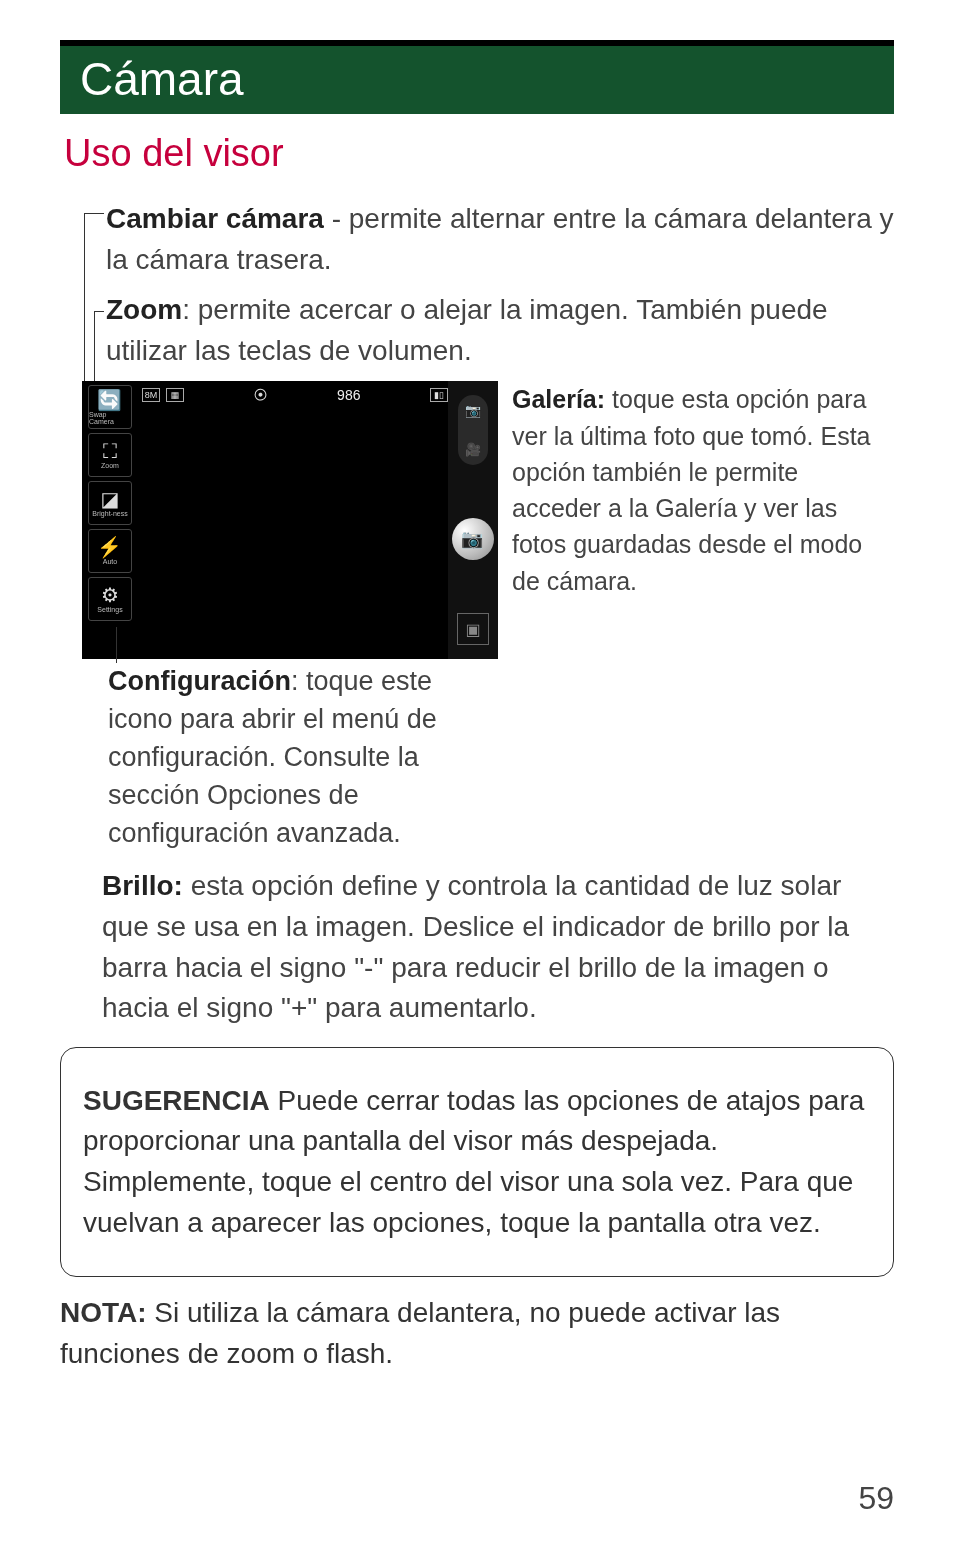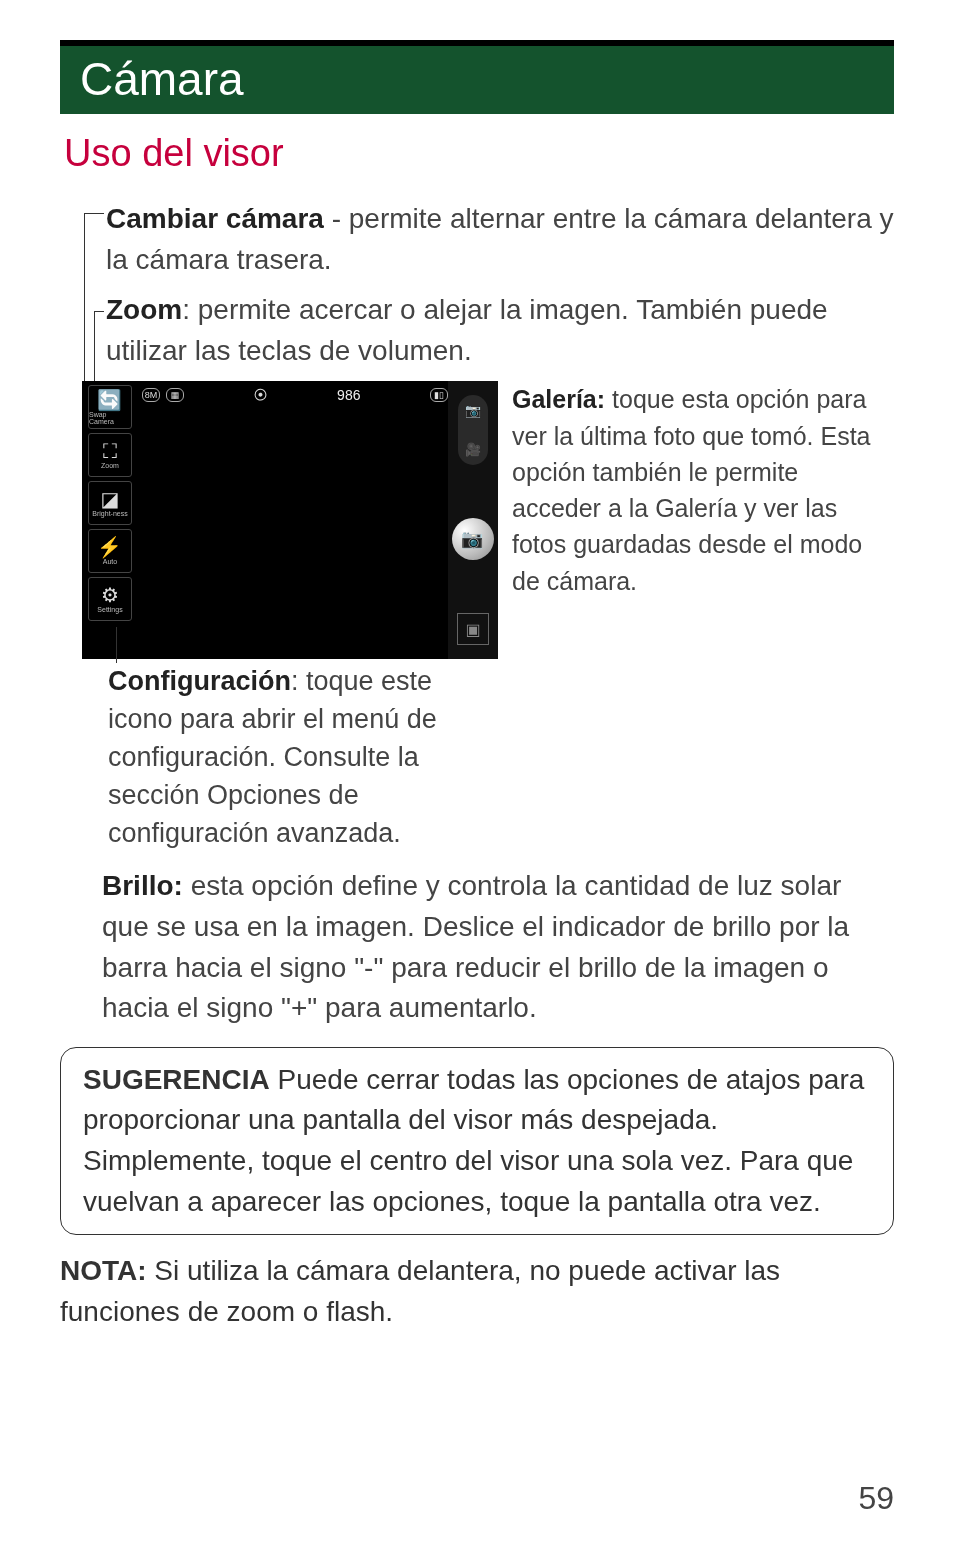--- a/index.html
+++ b/index.html
@@ -100,21 +100,21 @@
   .vf .top-status {
     position: absolute;
     top: 6px; left: 60px; right: 50px;
     display: flex;
     justify-content: space-between;
     align-items: center;
     color: #ddd;
     font-size: 14px;
   }
   .vf .top-status .grp { display: flex; gap: 6px; align-items: center; }
-  .vf .top-status .icon { width: 18px; height: 14px; border: 1px solid #aaa; border-radius: 6px; font-size: 9px; display:flex; align-items:center; justify-content:center;}
+  .vf .top-status .icon { width: 18px; height: 14px; border: 1px solid #aaa; border-radius: 0; font-size: 9px; display:flex; align-items:center; justify-content:center;}
   .vf .top-status .count { font-size: 14px; color:#eee; }
 
   .vf .focus-corners {
     position: absolute;
     left: 50%; top: 50%;
     width: 130px; height: 100px;
     transform: translate(-50%, -52%);
   }
   .vf .focus-corners span {
     position: absolute; width: 28px; height: 28px;
@@ -194,21 +194,21 @@
   .lower-callouts {
     margin-top: 14px;
     padding-left: 42px;
     position: relative;
   }
   .lower-callouts .callout { margin-bottom: 14px; font-size: 28px;}
 
   .tip-box {
     border: 1.5px solid #333;
     border-radius: 16px;
-    padding: 12px 22px;
+    padding: 33px 22px;
     margin-top: 18px;
     font-size: 28px;
     line-height: 1.45;
     font-weight: 300;
   }
   .tip-box .term { font-weight: 600; }
 
   .note {
     margin-top: 16px;
     font-size: 28px;

